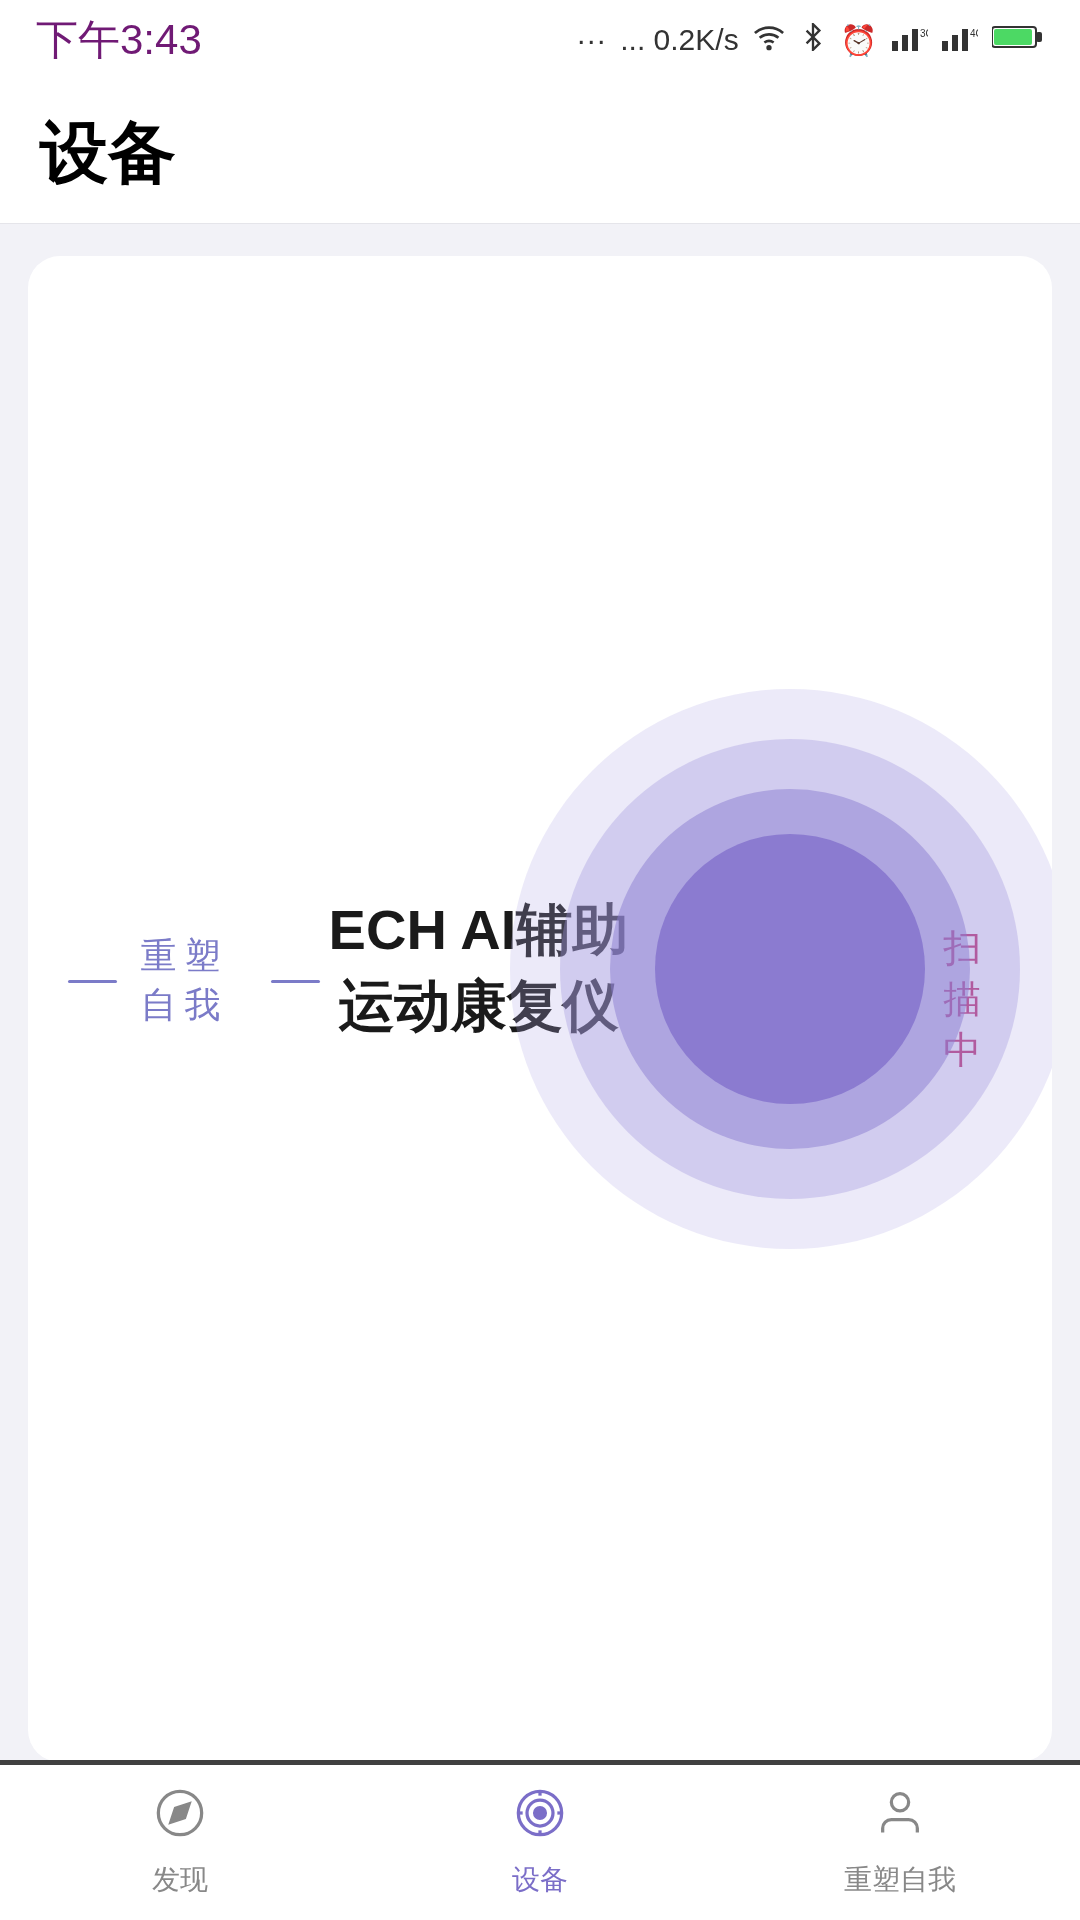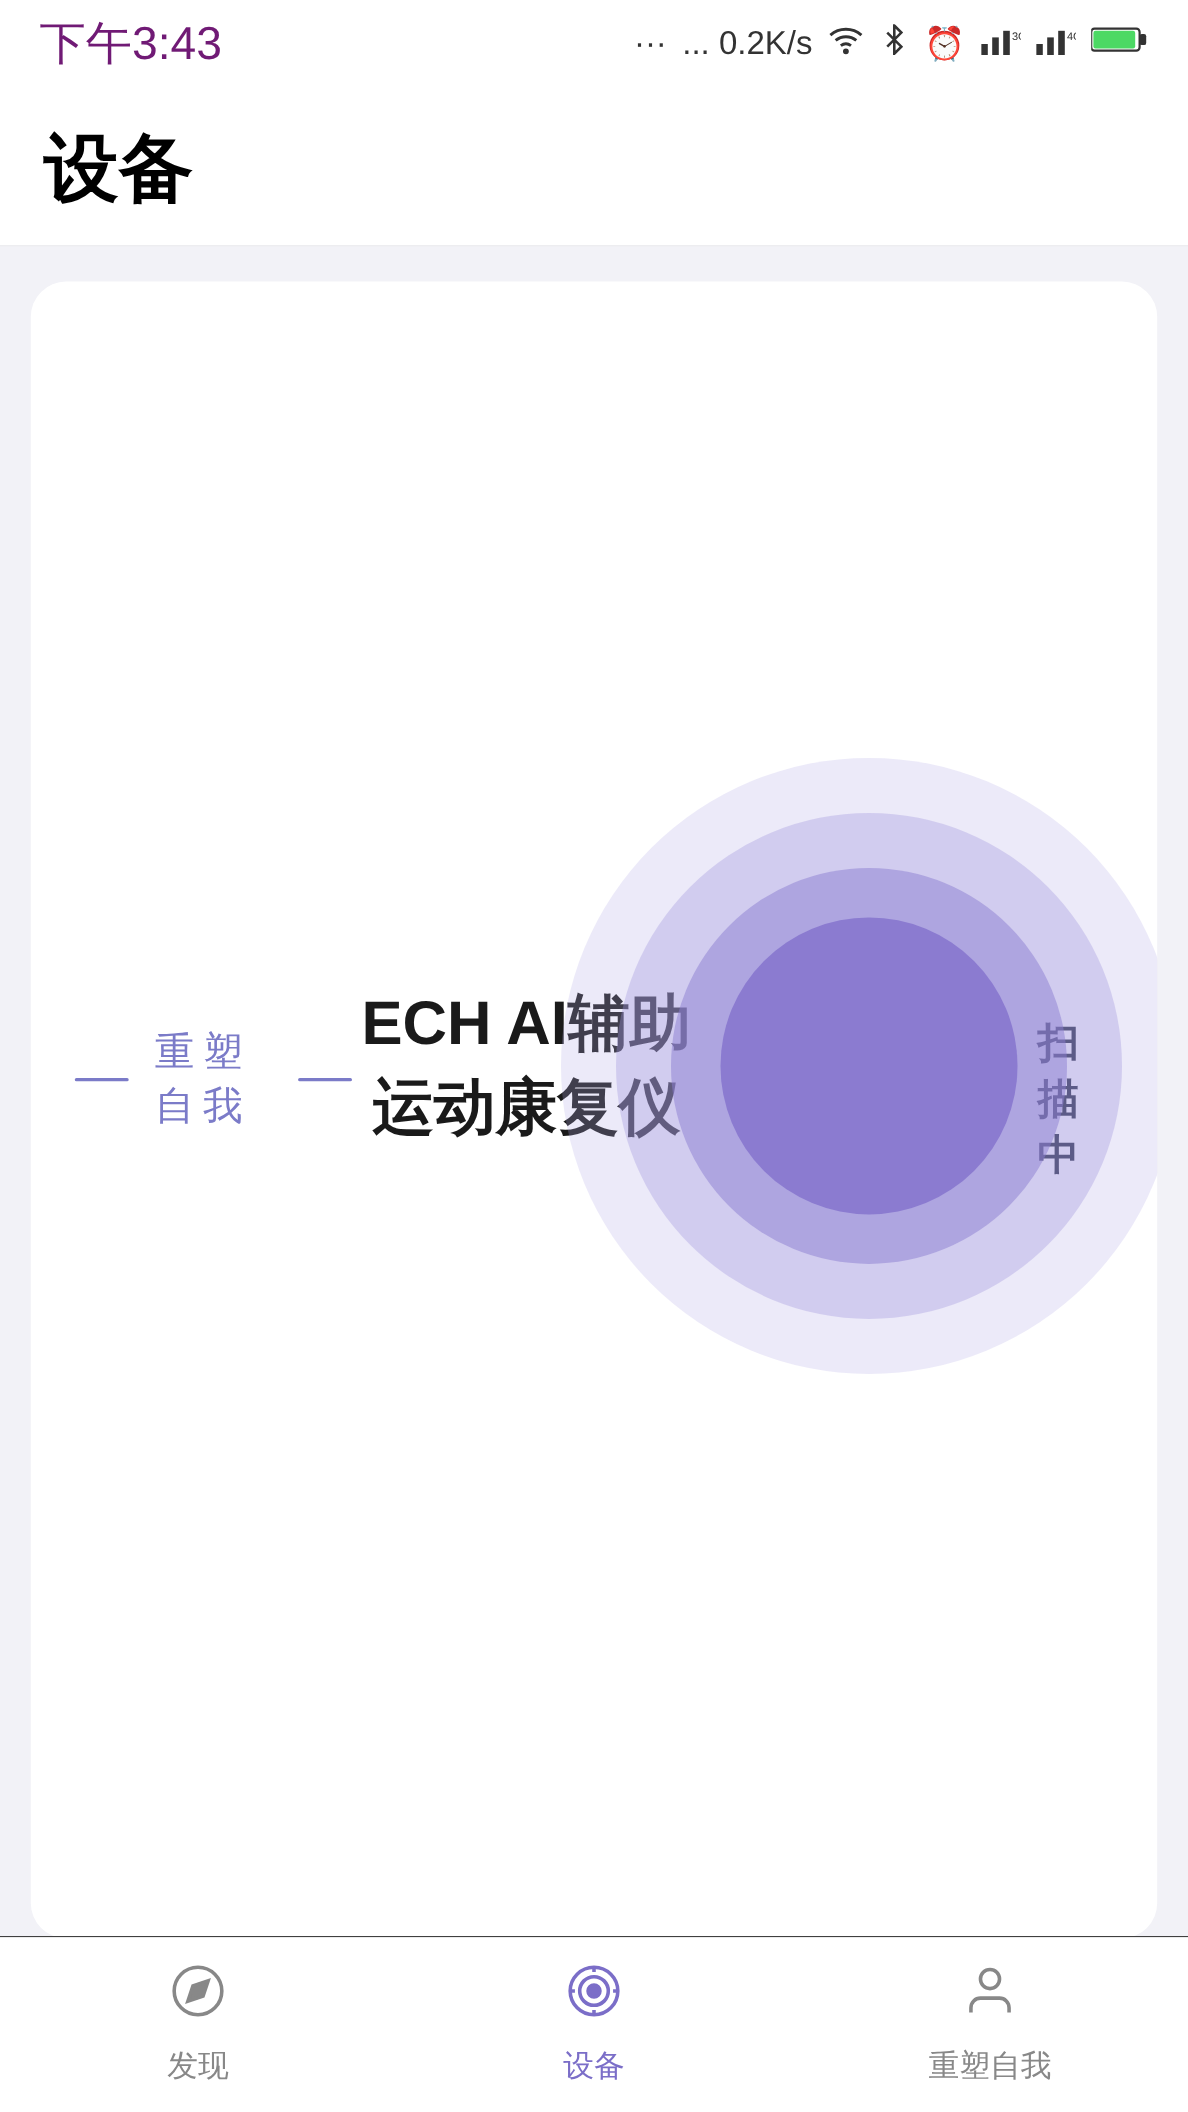--- a/index.html
+++ b/index.html
@@ -158,34 +158,33 @@
 
     @keyframes pulse {
       0% { transform: scale(0.95); opacity: 0.7; }
       50% { transform: scale(1.03); opacity: 1; }
       100% { transform: scale(0.95); opacity: 0.7; }
     }
 
     
     .scanning-status {
       font-size: 38px;
-      color: #0f172a;
+      color: #be185d;
       letter-spacing: 4px;
-      font-weight: bold;
     }
 
     
     .tab-bar {
       position: absolute;
       bottom: 0;
       left: 0;
       width: 100%;
       height: 160px;
       background: #fff;
-      border-top: 1px solid #404040;
+      border-top: 5px solid #404040;
       display: flex;
       align-items: center;
       justify-content: space-around;
     }
     .tab-item {
       display: flex;
       flex-direction: column;
       align-items: center;
       gap: 10px;
       cursor: pointer;

